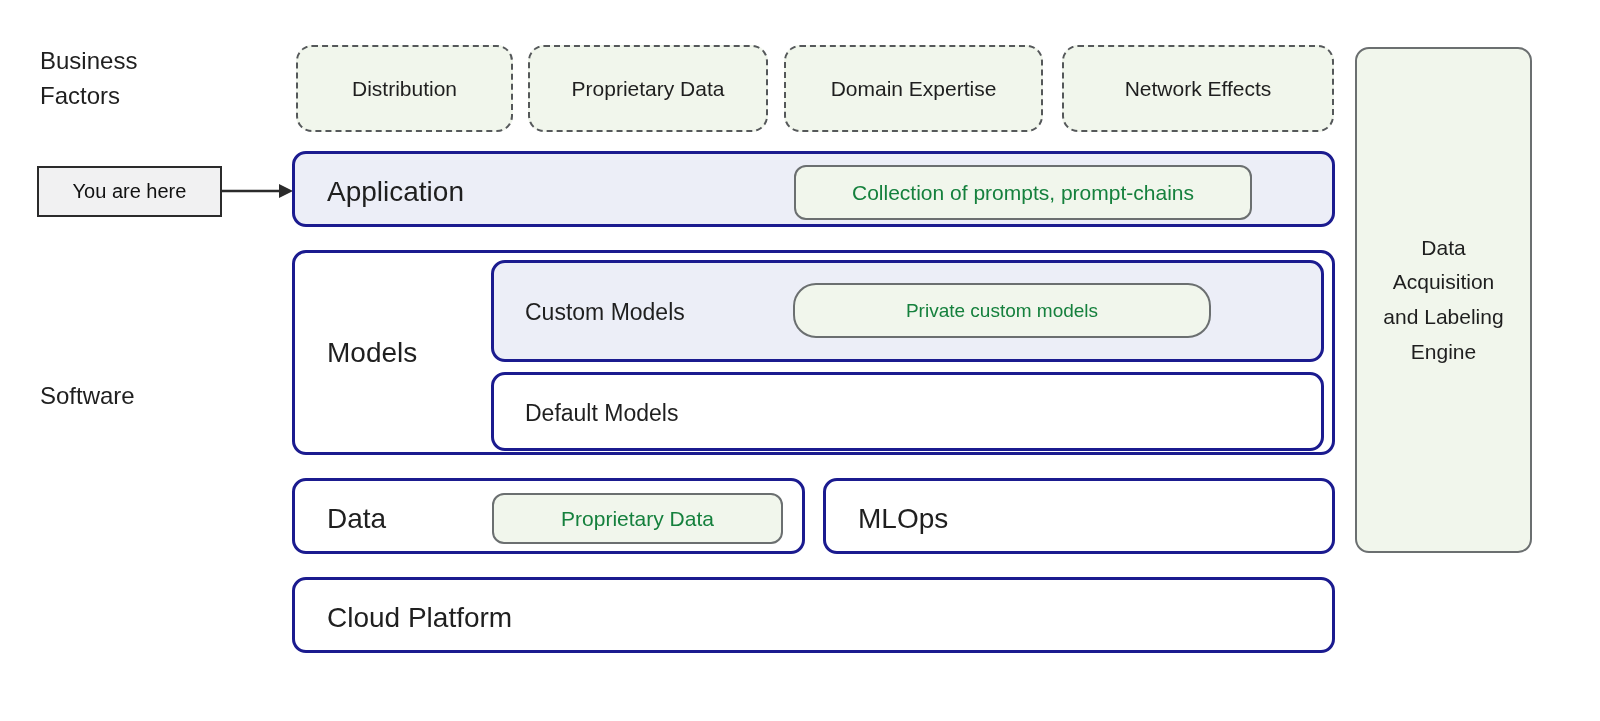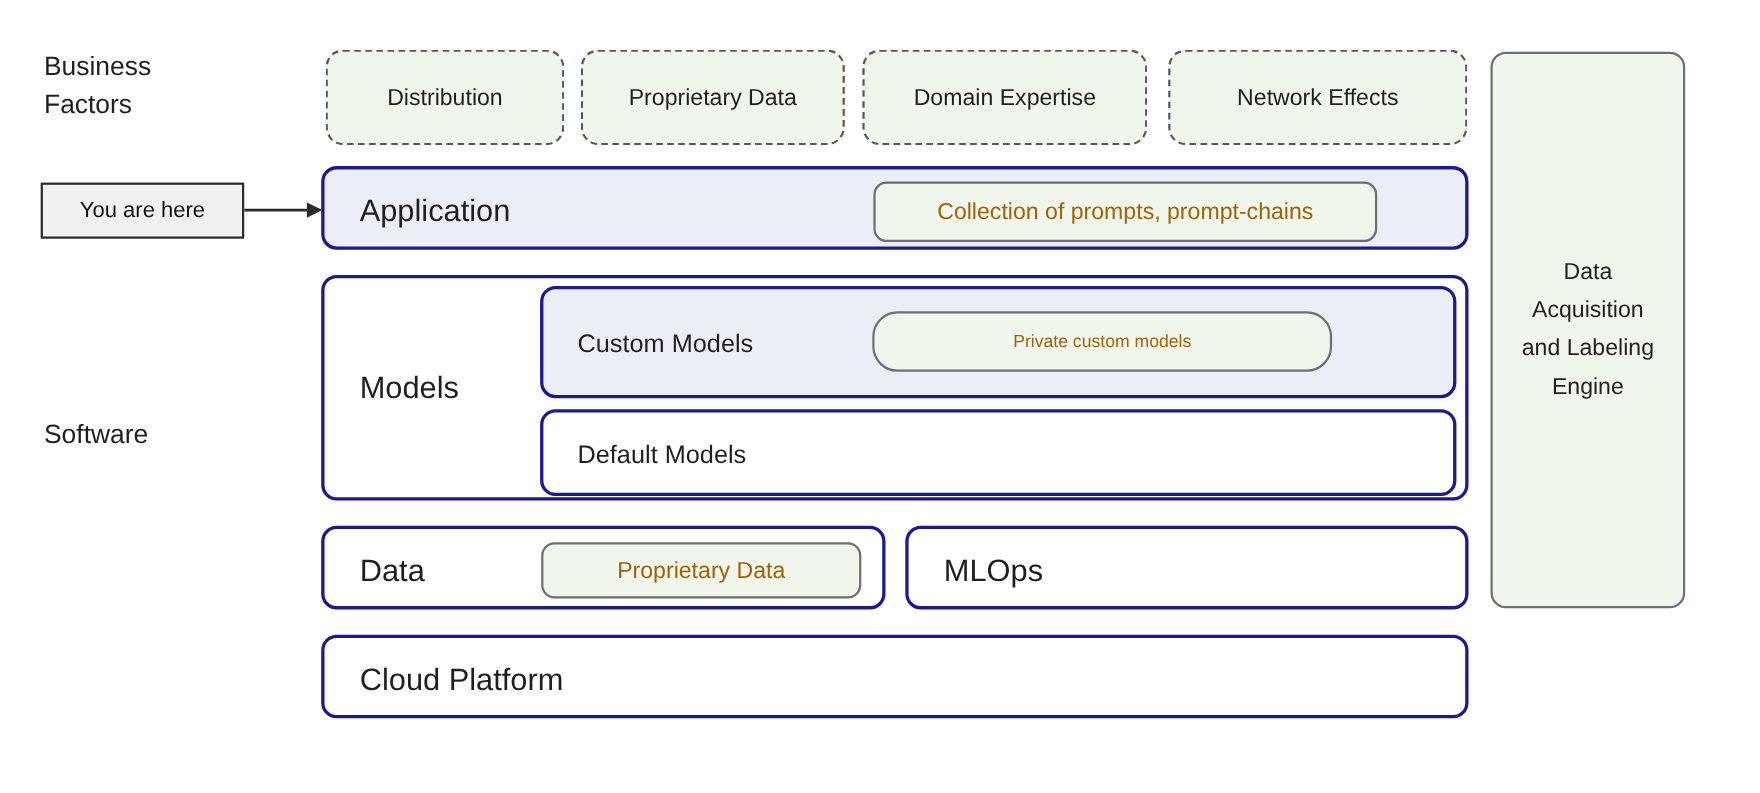--- a/index.html
+++ b/index.html
@@ -92,21 +92,21 @@
   
   .green-pill {
     position: absolute;
     box-sizing: border-box;
     background: #f1f6ec;
     border: 2px solid #6b6f70;
     border-radius: 12px;
     display: flex;
     align-items: center;
     justify-content: center;
-    color: #a16207;
+    color: #15803d;
   }
 
   
   #engine-panel {
     position: absolute;
     left: 1355px;
     top: 47px;
     width: 177px;
     height: 506px;
     box-sizing: border-box;
@@ -159,21 +159,21 @@
   <div class="navy-box filled" style="left:292px; top:151px; width:1043px; height:76px;">
     <div class="row-title" style="left:32px; top:24px;">Application</div>
     <div class="green-pill" style="left:499px; top:11px; width:458px; height:55px; font-size:21px;">Collection of prompts, prompt-chains</div>
   </div>
 
   <div class="navy-box" style="left:292px; top:250px; width:1043px; height:205px;">
     <div class="row-title" style="left:32px; top:86px;">Models</div>
 
     <div class="navy-box filled" style="left:196px; top:7px; width:833px; height:102px;padding-left:18px;">
       <div class="row-title" style="left:31px; top:38px; font-size:23px;">Custom Models</div>
-      <div class="green-pill" style="left:299px; top:20px; width:418px; height:55px; font-size:16px;border-radius:23px;">Private custom models</div>
+      <div class="green-pill" style="left:299px; top:20px; width:418px; height:55px; font-size:19px;border-radius:23px;">Private custom models</div>
     </div>
 
     <div class="navy-box" style="left:196px; top:119px; width:833px; height:79px;text-decoration:underline;">
       <div class="row-title" style="left:31px; top:27px; font-size:23px;">Default Models</div>
     </div>
   </div>
 
   <div class="navy-box" style="left:292px; top:478px; width:513px; height:76px;">
     <div class="row-title" style="left:32px; top:24px;">Data</div>
     <div class="green-pill" style="left:197px; top:12px; width:291px; height:51px; font-size:21px;">Proprietary Data</div>

